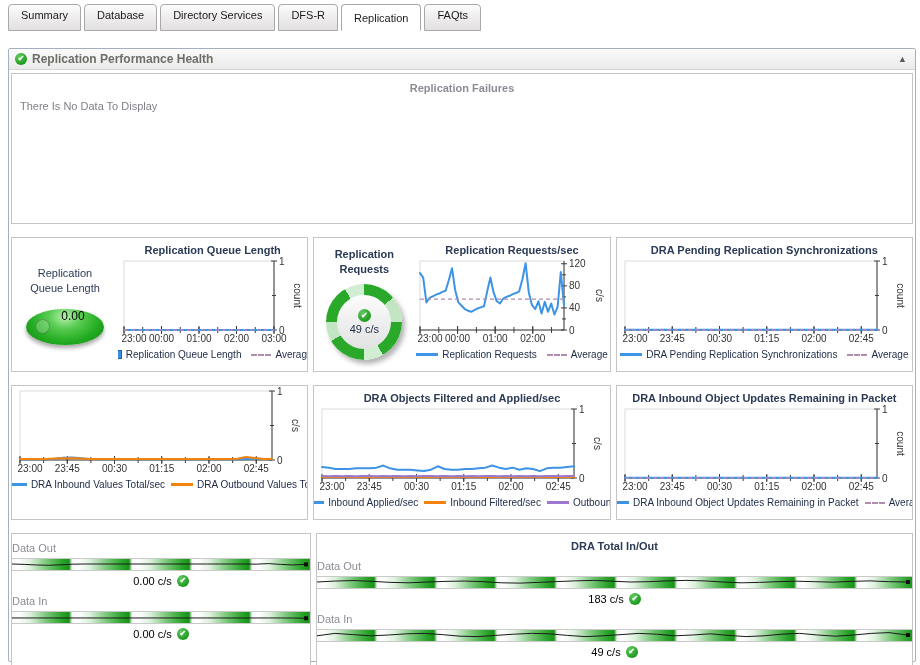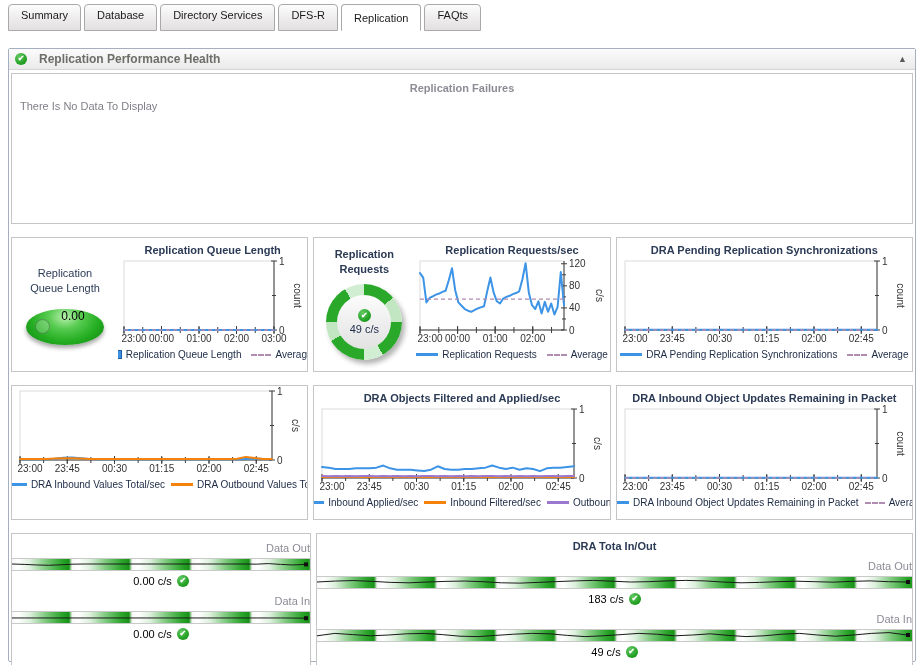--- a/index.html
+++ b/index.html
@@ -10,21 +10,21 @@
   .tab { background:linear-gradient(#fdfdfd,#eceaea 60%,#e2e0e0); border:1px solid #a9a9a9;
          border-radius:4px 4px 0 0; padding:4px 12px 4px; font-size:11px; color:#1a1a1a;
          height:27px; line-height:13px; cursor:default; white-space:nowrap; }
   .tab.active { background:#fff; height:27px; padding-top:7px; border-bottom-color:#fff;
                 position:relative; z-index:2; }
   
   .frame { margin:17px 4px 0 8px; width:908px; height:614px; border:1px solid #a4afc0;
            border-radius:2px; background:#fff; }
   .frame-header { height:21px; background:linear-gradient(#fbfbfb,#eaeaea); border-bottom:1px solid #d5d5d5;
                   display:flex; align-items:center; padding:0 8px 0 6px; }
-  .frame-title { font-weight:bold; font-size:12px; color:#6e6e68; margin-left:12px; flex:1; }
+  .frame-title { font-weight:bold; font-size:12px; color:#6e6e68; margin-left:5px; flex:1; }
   .collapse-btn { color:#5a5a5a; font-size:9px; cursor:pointer; }
   .content { padding:3px 2px; display:flex; flex-direction:column; gap:13px; }
   
   .panel { border:1px solid #c5c5c5; background:#fff; overflow:hidden; }
   .failures { height:151px; position:relative; }
   .failures-title { text-align:center; font-weight:bold; font-size:11px; color:#8c8c96; margin-top:8px; }
   .no-data { position:absolute; left:8px; top:26px; font-size:11px; color:#7f7f88; }
   .row { display:flex; gap:5px; }
   .row .panel { flex:1 1 0; height:135px; }
   .row3 .panel-left { flex:0 0 300px; height:143px; }
@@ -58,21 +58,21 @@
   .donut { width:76px; height:76px; border-radius:50%; margin-top:7px; position:relative;
            background:conic-gradient(#2aa82a 0 50deg,#c2e6c2 50deg 90deg,#2aa82a 90deg 150deg,
                       #d2eed2 150deg 180deg,#2aa82a 180deg 240deg,#c2e6c2 240deg 270deg,
                       #2aa82a 270deg 330deg,#d2eed2 330deg 360deg);
            box-shadow:3px 4px 5px rgba(0,0,0,.3); }
   .donut-inner { position:absolute; inset:11px; border-radius:50%;
                  background:linear-gradient(#fcfcfc,#e2e2e2);
                  display:flex; flex-direction:column; align-items:center; justify-content:center; gap:1px; }
   .donut-val { font-size:11px; color:#1c2a45; }
   
-  .flow-label { text-align:right; font-size:11px; color:#8c8c96; margin-top:8px; margin-bottom:4px; }
+  .flow-label { text-align:left; font-size:11px; color:#8c8c96; margin-top:8px; margin-bottom:4px; }
   .flow-bar { height:13px; border-top:1px solid #c9c9c9; border-bottom:1px solid #c9c9c9; position:relative;
               background:repeating-linear-gradient(90deg,#f7f7f7 0px,#ffffff 6px,#ddf0dd 18px,
                          #7cc97c 34px,#2aa42a 50px,#189318 57px,#f2f2f2 60px); }
   .flow-bar svg { position:absolute; inset:0; }
   .flow-value { text-align:center; font-size:11px; color:#000; margin-top:4px;
                 display:flex; align-items:center; justify-content:center; gap:5px; }
   
   .check { width:12px; height:12px; border-radius:50%; display:inline-block; text-align:center;
            background:radial-gradient(circle at 35% 30%, #63ca63, #1d9b1d 70%);
            color:#fff; font-size:8px; line-height:12px; font-weight:bold; flex:0 0 auto; }
@@ -457,21 +457,21 @@
               <rect x="292" y="4.2" width="4" height="4" fill="#111"></rect>
             </svg>
           </div>
         <div class="flow-value">
           <span>0.00 c/s</span>
           <span class="check">✔</span>
         </div>
       </div>
 
       <div class="panel panel-right">
-        <div class="panel-title">DRA Tota In/Out</div>
+        <div class="panel-title">DRA Total In/Out</div>
         <div class="flow-label">Data Out</div>
         <div class="flow-bar">
             <svg viewBox="0 0 595 11" width="595" height="11">
               <polyline points="0,5 18.4375,4.04 36.875,3.56 55.3125,4.359999999999999 73.75,5.4 92.1875,5.8 110.625,5 129.0625,4.359999999999999 147.5,4.04 165.9375,4.68 184.375,5.8 202.8125,6.12 221.25,5.4 239.6875,4.6 258.125,3.88 276.5625,3.4 295,4.2 313.4375,5 331.875,4.68 350.3125,3.88 368.75,3.4 387.1875,3.88 405.625,5 424.0625,5.8 442.5,5.4 460.9375,4.68 479.375,4.2 497.8125,4.68 516.25,5.16 534.6875,4.359999999999999 553.125,3.88 571.5625,4.68 590,5" fill="none" stroke="#1a1a1a" stroke-width="1"></polyline>
               <rect x="589" y="3" width="4" height="4" fill="#111"></rect>
             </svg>
           </div>
         <div class="flow-value">
           <span>183 c/s</span>
           <span class="check">✔</span>

